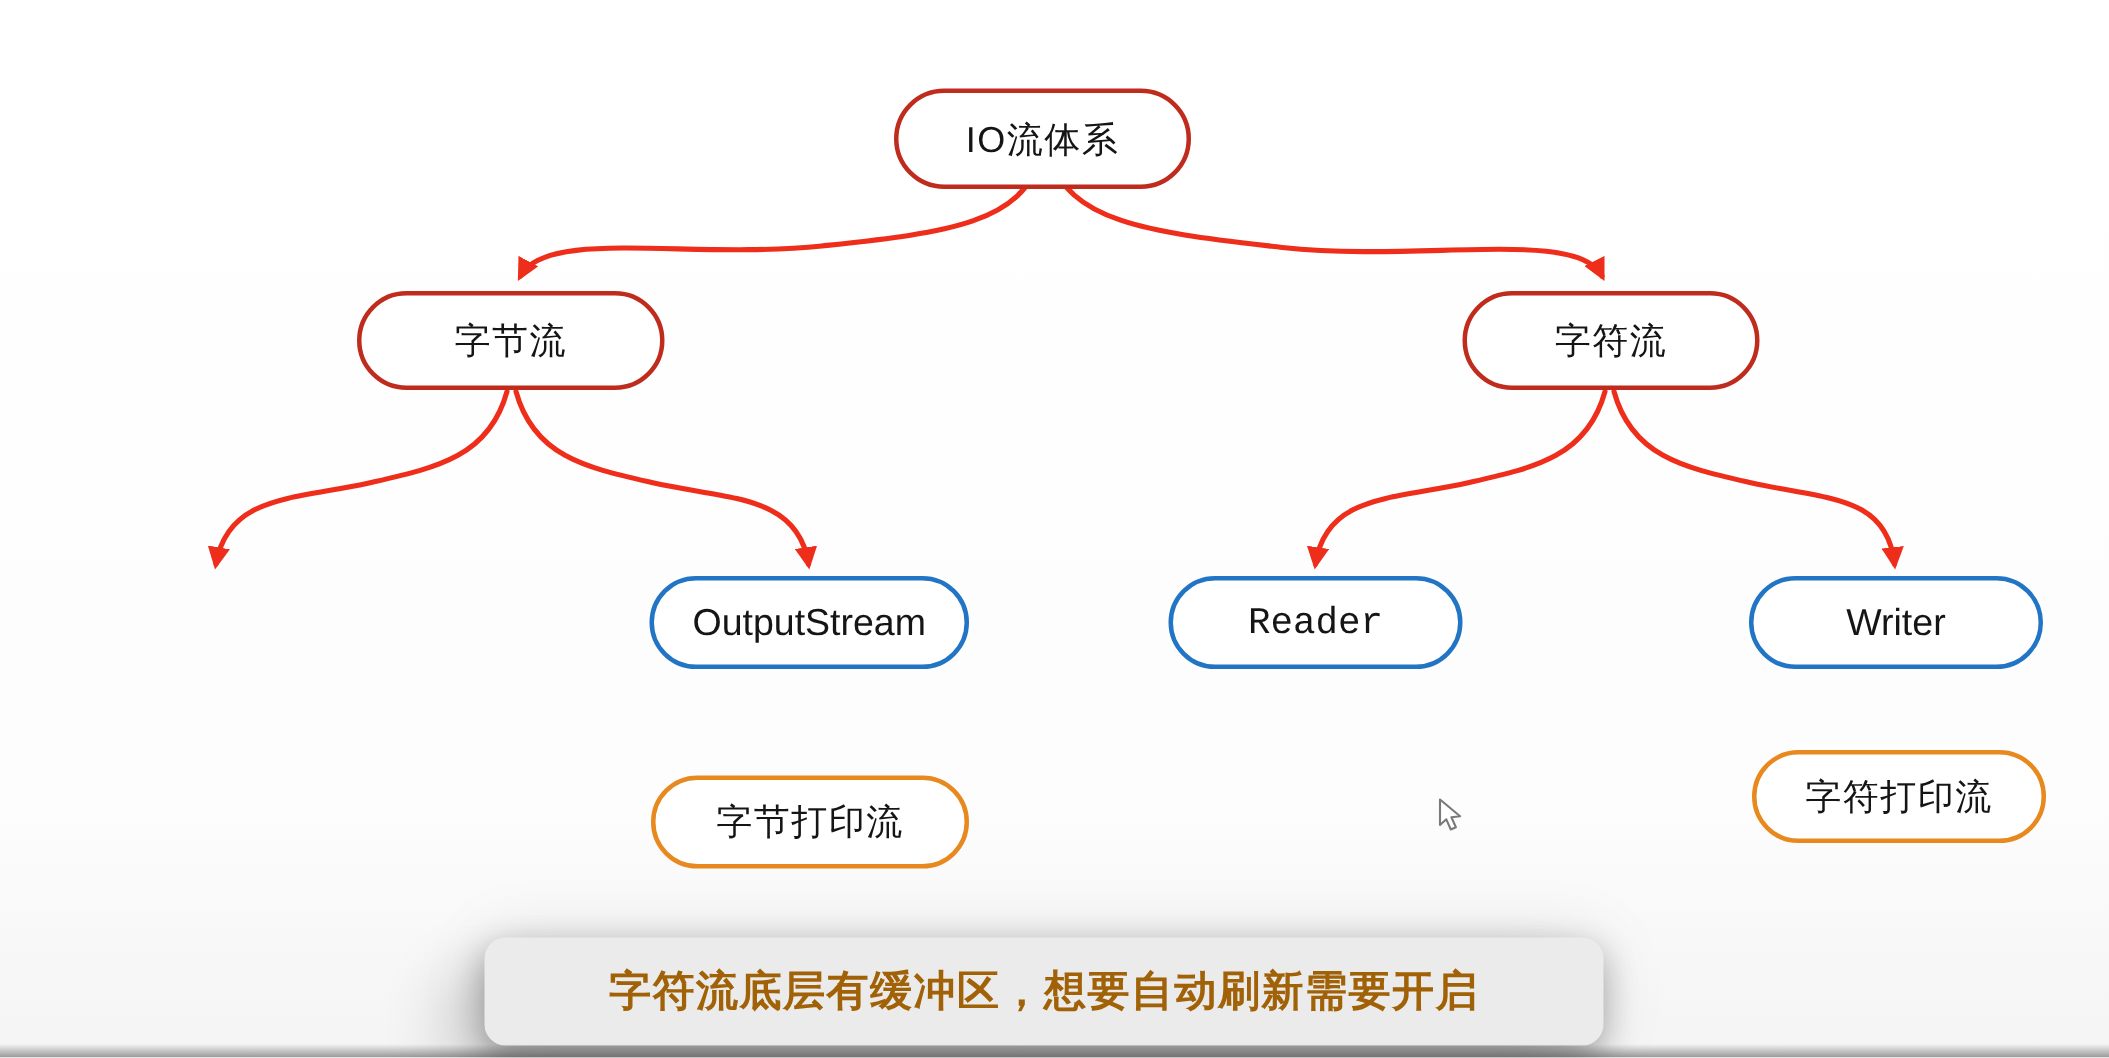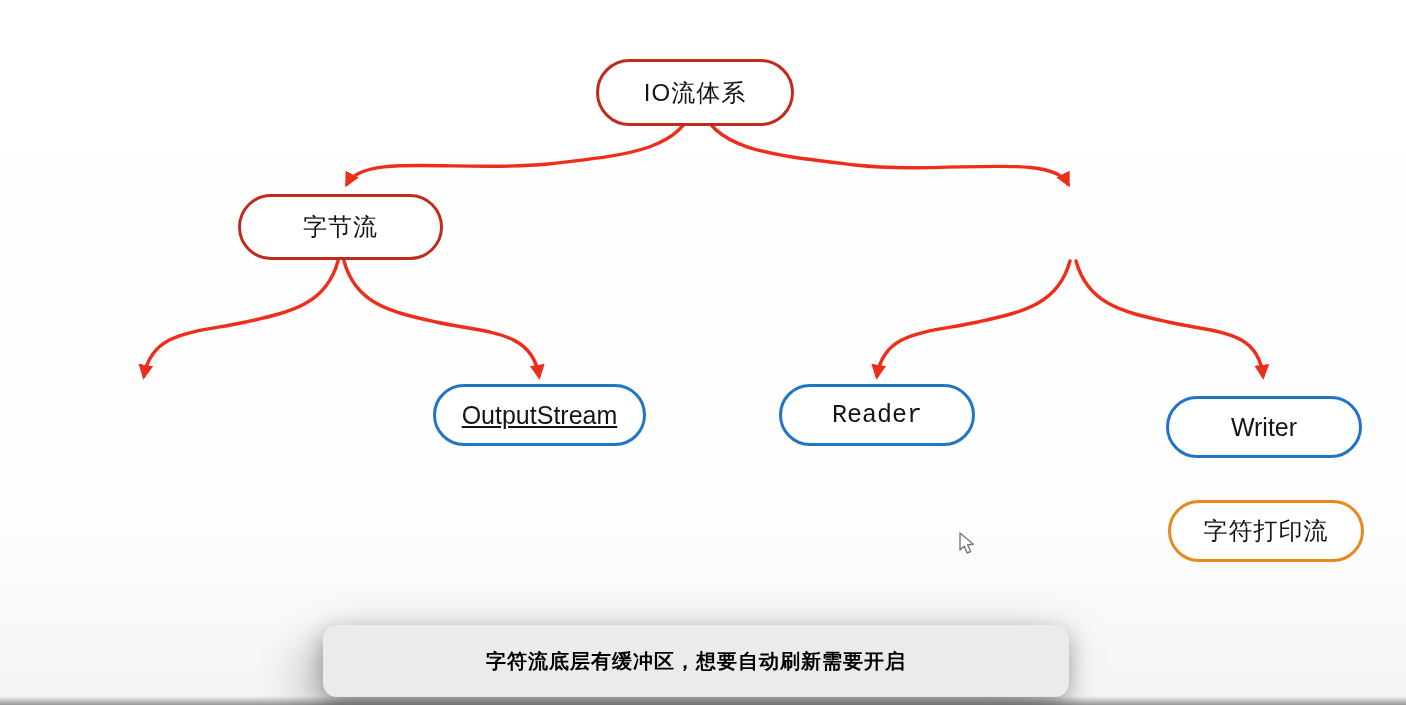--- a/index.html
+++ b/index.html
@@ -26,21 +26,21 @@
   .node.red{border:3px solid var(--node-red);}
   .node.blue{border:3px solid var(--node-blue);letter-spacing:0;}
   .node.orange{border:3px solid var(--node-orange);}
   .node .en{font-size:25px;font-weight:400;letter-spacing:0;}
   .caption{
     position:absolute;left:323px;top:625px;width:746px;height:72px;
     background:var(--caption-bg);border-radius:14px;
     display:flex;align-items:center;justify-content:center;
     box-shadow:0 8px 22px rgba(0,0,0,0.30), 0 0 45px rgba(0,0,0,0.10), -30px 20px 40px rgba(0,0,0,0.12);
   }
-  .caption span{font-size:20px;font-weight:700;color:#000000;letter-spacing:1px;}
+  .caption span{font-size:28px;font-weight:700;color:#a16207;letter-spacing:1px;}
   .bottom-edge{
     position:absolute;left:0;right:0;bottom:0;height:9px;
     background:linear-gradient(180deg,rgba(0,0,0,0) 0%,rgba(0,0,0,0.38) 100%);
   }
   .cursor{position:absolute;left:956px;top:531px;width:22px;height:26px;}
 </style>
 </head>
 <body>
 
 <div class="stage">
@@ -62,34 +62,40 @@
   </svg>
 
   <div class="node red" style="left:596px;top:34px;width:198px;height:67px;margin-top:25px;">
     <span>IO流体系</span>
   </div>
 
   <div class="node red" style="left:238px;top:194px;width:205px;height:66px;">
     <span>字节流</span>
   </div>
 
+  <div class="node red" style="left:975px;top:194px;width:198px;height:66px;">
+    <span>字符流</span>
+  </div>
 
 
-  <div class="node blue" style="left:433px;top:384px;width:213px;height:62px;text-decoration:underline;">
+  <div class="node blue" style="left:433px;top:384px;width:213px;height:62px;">
     <span class="en">OutputStream</span>
   </div>
 
   <div class="node blue" style="left:779px;top:384px;width:196px;height:62px;font-family:Liberation Mono, monospace;">
     <span class="en">Reader</span>
   </div>
 
-  <div class="node blue" style="left:1166px;top:384px;width:196px;height:62px;margin-top:12px;">
+  <div class="node blue" style="left:1166px;top:384px;width:196px;height:62px;">
     <span class="en">Writer</span>
   </div>
 
+  <div class="node orange" style="left:434px;top:517px;width:212px;height:62px;">
+    <span>字节打印流</span>
+  </div>
 
   <div class="node orange" style="left:1168px;top:500px;width:196px;height:62px;">
     <span>字符打印流</span>
   </div>
 
   <div class="caption">
     <span>字符流底层有缓冲区，想要自动刷新需要开启</span>
   </div>
 
   <svg class="cursor" viewBox="0 0 22 26">

